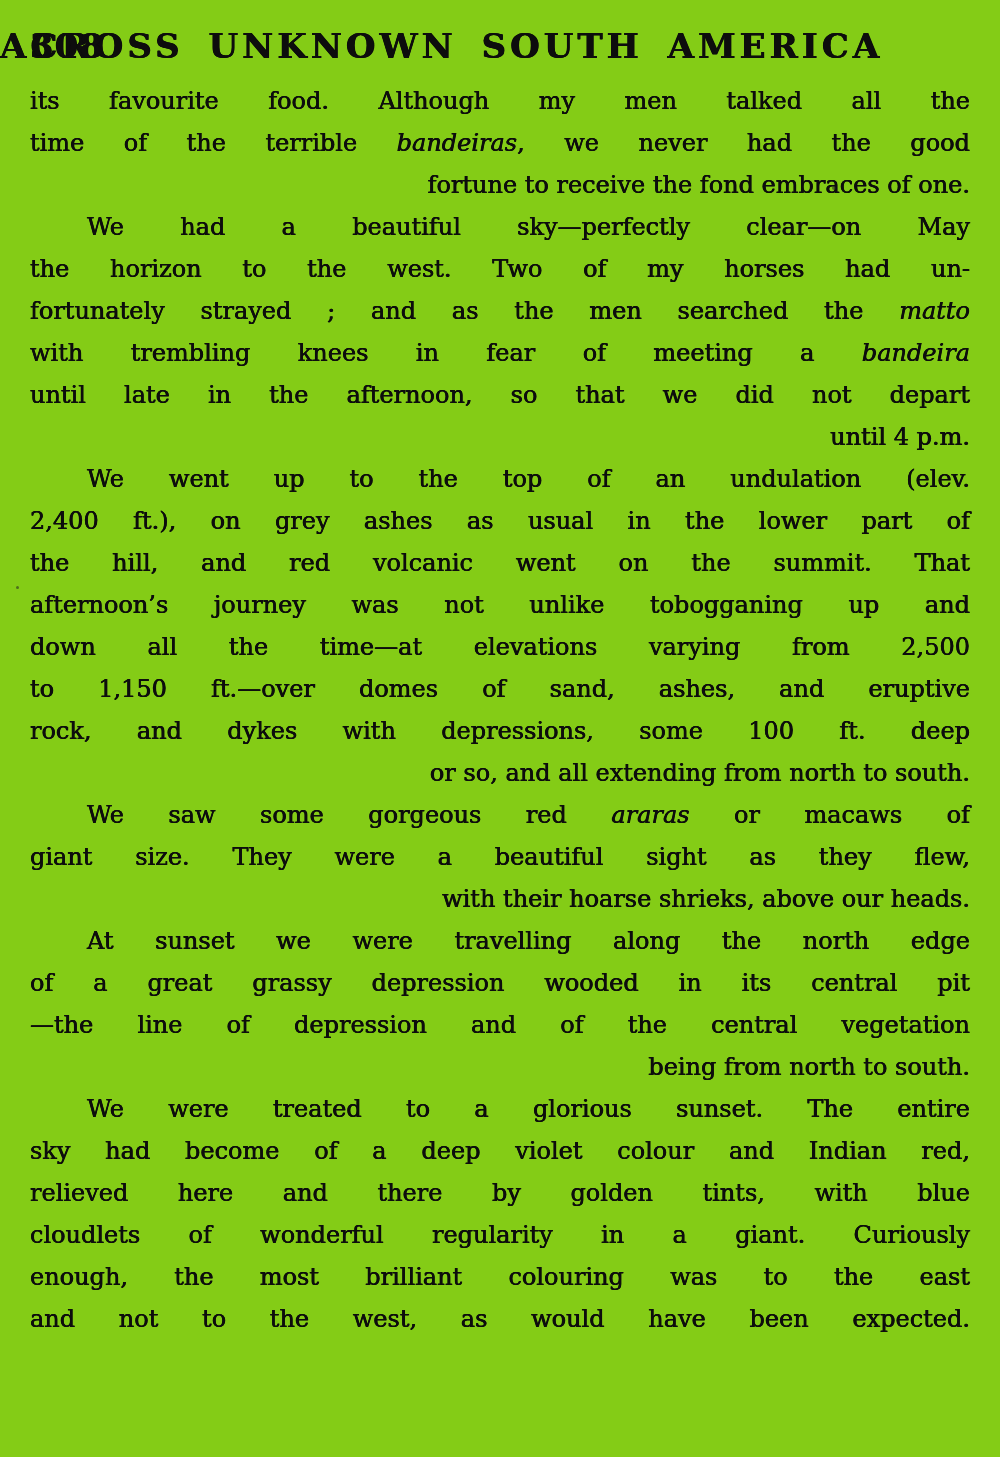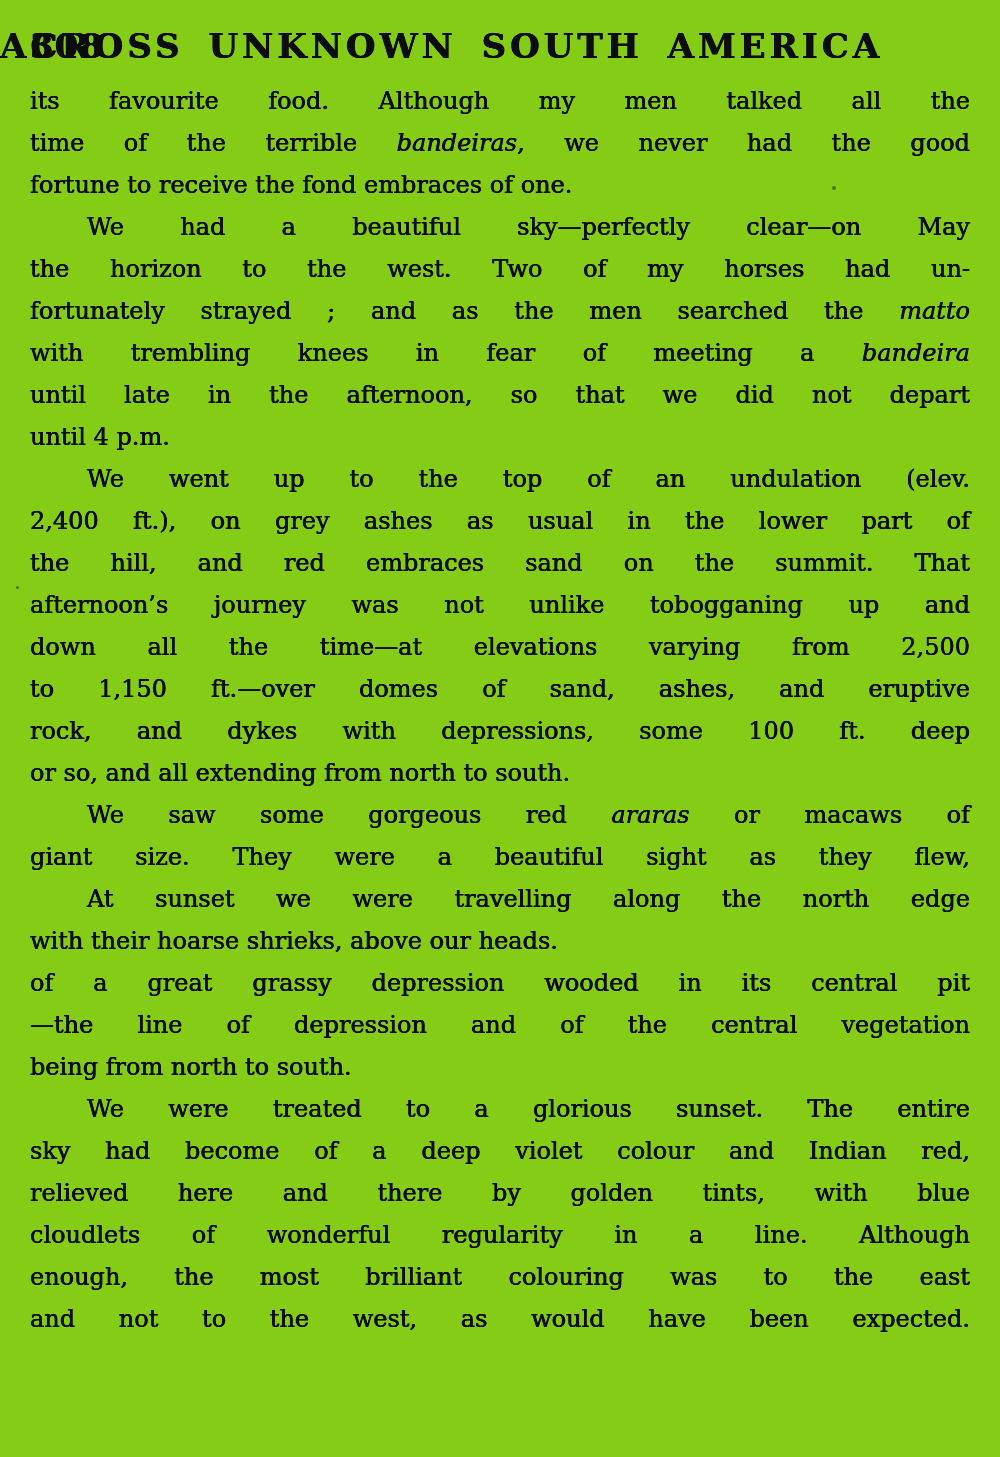--- a/index.html
+++ b/index.html
@@ -39,21 +39,21 @@
     position: absolute;
     top: 80px;
     left: 30px;
     right: 30px;
     font-size: 24px;
     line-height: 42px;
     text-shadow: 0.3px 0 0 currentColor, -0.3px 0 0 currentColor;
   }
   .line {
     white-space: nowrap;
-    text-align: left;
+    text-align: right;
     height: 42px;
   }
   .line.just {
     white-space: normal;
     text-align: justify;
     text-align-last: justify;
   }
   .line.indent { text-indent: 57px; }
   .line i { font-style: italic; }
   .speck {
@@ -80,37 +80,37 @@
       <div class="line just"><span>time of the terrible </span><i>bandeiras</i><span>, we never had the good</span></div>
       <div class="line"><span>fortune to receive the fond embraces of one.</span></div>
       <div class="line just indent"><span>We had a beautiful sky—perfectly clear—on May</span></div>
       <div class="line just"><span>the horizon to the west.  Two of my horses had un-</span></div>
       <div class="line just"><span>fortunately strayed ; and as the men searched the </span><i>matto</i></div>
       <div class="line just"><span>with trembling knees in fear of meeting a </span><i>bandeira</i></div>
       <div class="line just"><span>until late in the afternoon, so that we did not depart</span></div>
       <div class="line"><span>until 4 p.m.</span></div>
       <div class="line just indent"><span>We went up to the top of an undulation (elev.</span></div>
       <div class="line just"><span>2,400 ft.), on grey ashes as usual in the lower part of</span></div>
-      <div class="line just"><span>the hill, and red embraces sand on the summit.  That</span></div>
+      <div class="line just"><span>the hill, and red volcanic went on the summit.  That</span></div>
       <div class="line just"><span>afternoon’s journey was not unlike tobogganing up and</span></div>
       <div class="line just"><span>down all the time—at elevations varying from 2,500</span></div>
       <div class="line just"><span>to 1,150 ft.—over domes of sand, ashes, and eruptive</span></div>
       <div class="line just"><span>rock, and dykes with depressions, some 100 ft. deep</span></div>
       <div class="line"><span>or so, and all extending from north to south.</span></div>
       <div class="line just indent"><span>We saw some gorgeous red </span><i>araras</i><span> or macaws of</span></div>
       <div class="line just"><span>giant size.  They were a beautiful sight as they flew,</span></div>
+      <div class="line"><span>with their hoarse shrieks, above our heads.</span></div>
       <div class="line just indent"><span>At sunset we were travelling along the north edge</span></div>
-      <div class="line"><span>with their hoarse shrieks, above our heads.</span></div>
       <div class="line just"><span>of a great grassy depression wooded in its central pit</span></div>
       <div class="line just"><span>—the line of depression and of the central vegetation</span></div>
       <div class="line"><span>being from north to south.</span></div>
       <div class="line just indent"><span>We were treated to a glorious sunset.  The entire</span></div>
       <div class="line just"><span>sky had become of a deep violet colour and Indian red,</span></div>
       <div class="line just"><span>relieved here and there by golden tints, with blue</span></div>
-      <div class="line just"><span>cloudlets of wonderful regularity in a line.  Although</span></div>
+      <div class="line just"><span>cloudlets of wonderful regularity in a giant.  Curiously</span></div>
       <div class="line just"><span>enough, the most brilliant colouring was to the east</span></div>
       <div class="line just"><span>and not to the west, as would have been expected.</span></div>
     </div>
 
   <div class="speck s1"></div>
   <div class="speck s2"></div>
   <div class="speck s3"></div>
 </div>
 
 </body></html>

